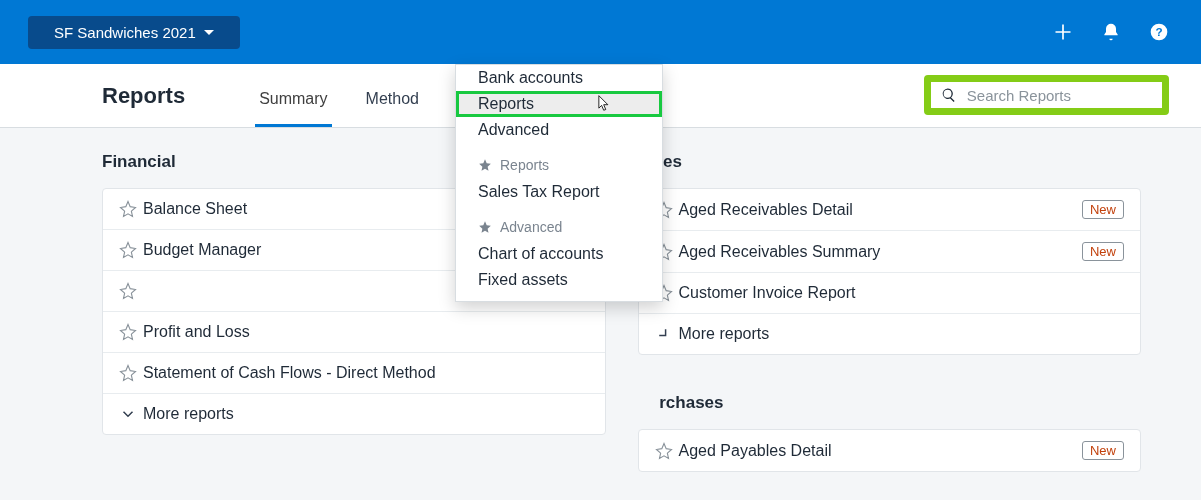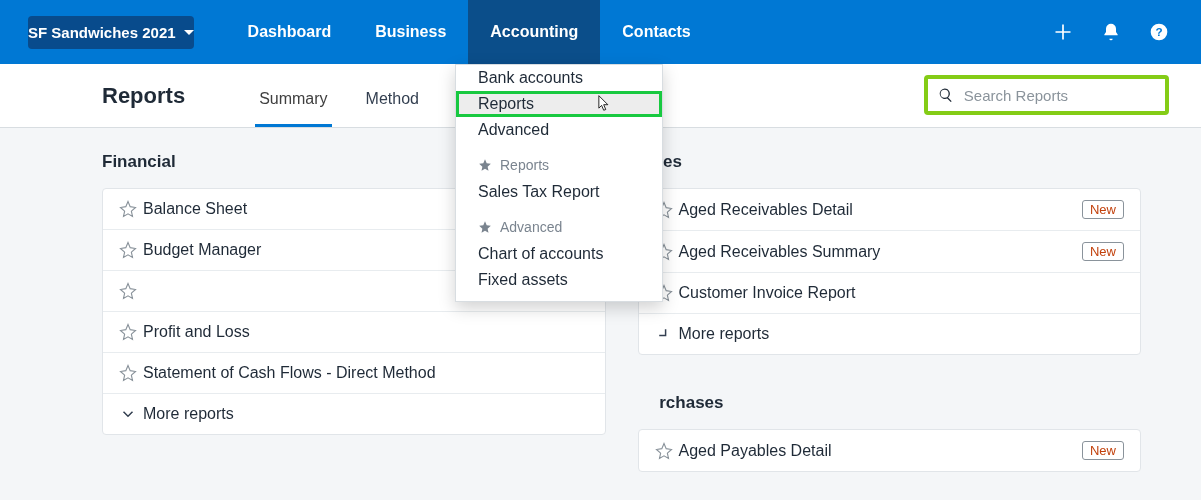--- a/index.html
+++ b/index.html
@@ -17,23 +17,23 @@
       background: #0078d4;
       height: 64px;
       display: flex;
       align-items: center;
       padding: 0 24px 0 28px;
       color: #fff;
     }
     .org-select {
       background: #084b8c;
       border-radius: 4px;
-      padding: 8px 0;
+      padding: 8px 26px;
       font-size: 15px;
-      font-weight: 700;
+      font-weight: 400;
       display: flex;
       align-items: center;
       gap: 8px;
       cursor: pointer;
     }
     .caret-down {
       width: 0; height: 0;
       border-left: 5px solid transparent;
       border-right: 5px solid transparent;
       border-top: 5px solid #fff;
@@ -103,21 +103,21 @@
     }
     .tab.active {
       color: #404040;
       border-bottom-color: #0078d4;
       margin-left: 46px;
     }
     .search-wrap {
       margin-bottom: 12px;
       width: 245px;
       height: 40px;
-      border: 4px solid #84cc16;
+      border: 7px solid #84cc16;
       border-radius: 4px;
       display: flex;
       align-items: center;
       padding: 0 10px;
       gap: 10px;
     }
     .search-wrap svg { width: 18px; height: 18px; fill: #1f2a37; }
     .search-input {
       border: none;
       outline: none;
@@ -228,26 +228,20 @@
     }
   </style>
 </head>
 <body>
 
 <div class="topnav">
   <div class="org-select">
     <span>SF Sandwiches 2021</span>
     <span class="caret-down"></span>
   </div>
-  <div class="nav-items">
-    <div class="nav-item">Dashboard</div>
-    <div class="nav-item">Business</div>
-    <div class="nav-item active">Accounting</div>
-    <div class="nav-item">Contacts</div>
-  </div>
   <div class="nav-right">
     <svg class="nav-icon" viewBox="0 0 24 24">
         <path d="M11 3h2v18h-2z M3 11h18v2H3z"></path>
       </svg>
     <svg class="nav-icon" viewBox="0 0 24 24">
         <path d="M12 2a6 6 0 00-6 6v4l-2 3v1h16v-1l-2-3V8a6 6 0 00-6-6zm-2 18a2 2 0 004 0h-4z"></path>
       </svg>
     <svg class="nav-icon" viewBox="0 0 24 24">
         <circle cx="12" cy="12" r="10" fill="#fff"></circle>
         <text x="12" y="17" text-anchor="middle" font-size="14" font-weight="700" fill="#0078d4">?</text>

